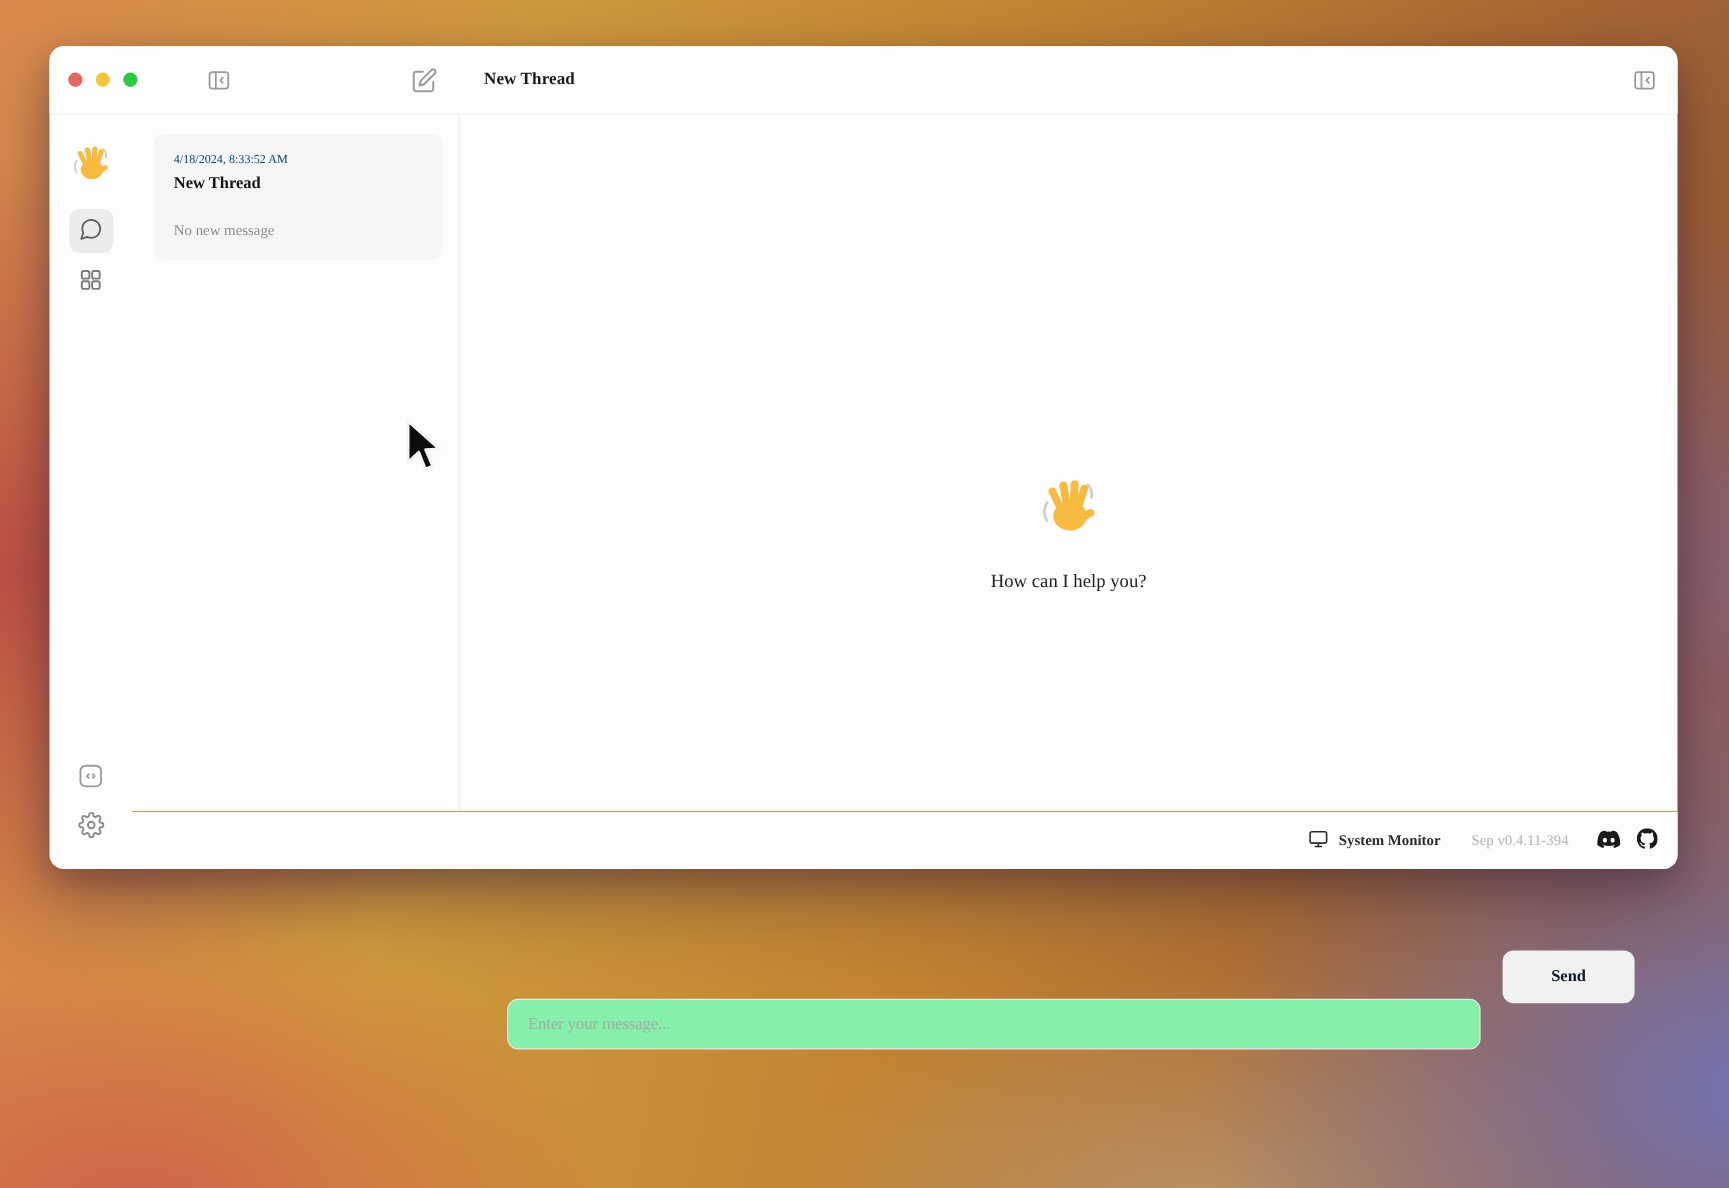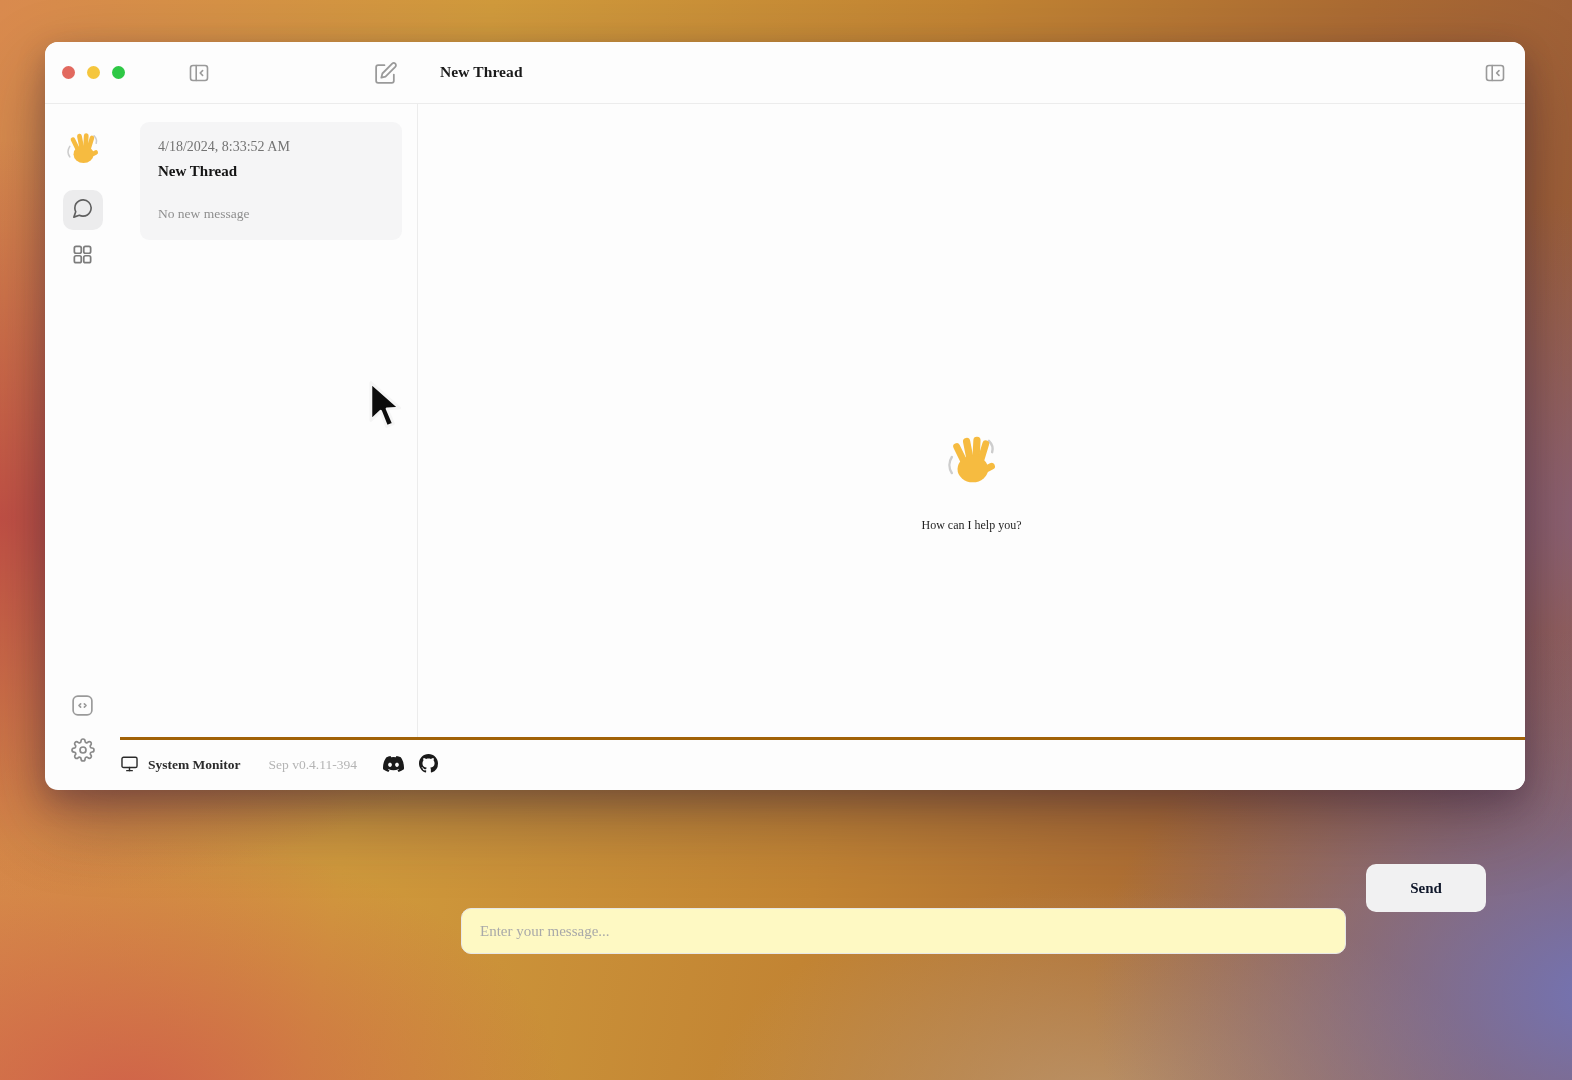--- a/index.html
+++ b/index.html
@@ -36,33 +36,33 @@
   .rail-wave { position:absolute; left:50%; top:26px; transform:translateX(-50%); }
   .railbtn { position:absolute; left:50%; transform:translateX(-50%); background:none; border:none; cursor:pointer; display:flex; align-items:center; justify-content:center; border-radius:10px; }
   .railbtn.active { background:#ececed; }
   .rb-chat { top:86px; width:40px; height:40px; }
   .rb-grid { top:134px; width:36px; height:36px; }
   .rb-code { bottom:66px; width:34px; height:34px; }
   .rb-gear { bottom:21px; width:36px; height:36px; }
   
   .threads { position:absolute; left:75px; top:62px; width:297px; bottom:53px; }
   .thread-card { position:absolute; left:20px; top:18px; width:262px; background:#f5f5f6; border-radius:9px; padding:17px 18px 18px; cursor:pointer; }
-  .t-date { font-size:14px; color:#737373; }
+  .t-date { font-size:11px; color:#0c4a6e; }
   .t-title { font-size:15px; font-weight:700; color:#141414; margin-top:8px; }
   .t-sub { font-size:13.5px; color:#8e8e8e; margin-top:26px; }
   .vdivider { position:absolute; left:372px; top:62px; bottom:53px; width:1px; background:#ececec; }
   
   .main { position:absolute; left:373px; top:62px; right:0; bottom:53px; }
   .greeting { position:absolute; left:0; right:0; top:328px; display:flex; flex-direction:column; align-items:center; }
-  .greet-text { margin-top:24px; font-size:12px; font-weight:500; color:#1f1f1f; }
-  .msg-input { position:absolute; left:43px; top:804px; width:885px; height:46px; border:1px solid #e7e7e7; border-radius:10px; padding:0 18px; font-size:15px; color:#333; background:#fef9c3; outline:none; font-family:inherit; }
+  .greet-text { margin-top:24px; font-size:17px; font-weight:500; color:#1f1f1f; }
+  .msg-input { position:absolute; left:43px; top:804px; width:885px; height:46px; border:1px solid #e7e7e7; border-radius:10px; padding:0 18px; font-size:15px; color:#333; background:#86efac; outline:none; font-family:inherit; }
   .msg-input::placeholder { color:#a9a9a9; }
   .send-btn { position:absolute; left:948px; top:760px; width:120px; height:48px; background:#f1f1f2; border:none; border-radius:10px; font-size:15px; font-weight:600; color:#0f172a; cursor:pointer; font-family:inherit; }
   
-  .footer { position:absolute; left:75px; right:0; bottom:0; height:53px; border-top:3px solid #a16207; display:flex; align-items:center; padding-right:18px; background:#fdfdfd; border-radius:0 0 13px 0; }
+  .footer { position:absolute; left:75px; right:0; bottom:0; height:53px; border-top:1px solid #a16207; display:flex; align-items:center; justify-content:flex-end; padding-right:18px; background:#fdfdfd; border-radius:0 0 13px 0; }
   .sysmon { display:flex; align-items:center; gap:9px; background:none; border:none; cursor:pointer; font-family:inherit; }
   .sysmon-label { font-size:13.5px; font-weight:700; color:#2b2b2b; }
   .version { font-size:13.5px; color:#b4b4b4; margin-left:28px; }
   .f-icon { background:none; border:none; cursor:pointer; padding:0; display:flex; align-items:center; }
   .f-discord { margin-left:26px; } .f-github { margin-left:15px; }
   
   .cursor { position:absolute; left:367px; top:380px; pointer-events:none; }
 </style>
 </head>
 <body>

